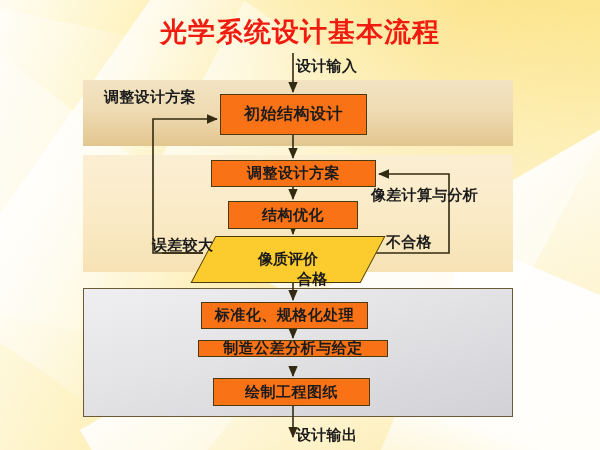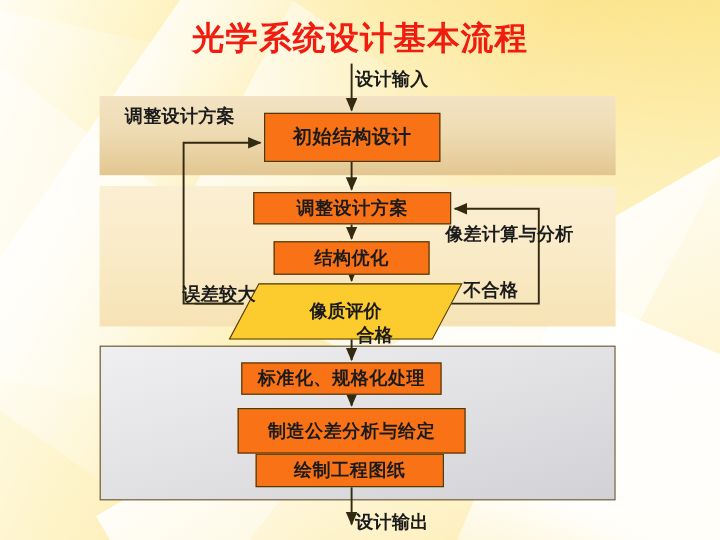--- a/index.html
+++ b/index.html
@@ -130,21 +130,21 @@
     white-space: nowrap;
     font-family: "Liberation Serif", "DejaVu Serif", serif;
     letter-spacing: 0.5px;
   }
   .node-tall { font-size: 16px; }
 
   .n-initial   { left: 220px; top: 94px;  width: 147px; height: 41px; }
   .n-aberr     { left: 211px; top: 160px; width: 165px; height: 27px; }
   .n-optimize  { left: 228px; top: 201px; width: 130px; height: 28px; }
   .n-standard  { left: 201px; top: 302px; width: 167px; height: 27px; }
-  .n-tolerance { left: 198px; top: 340px; width: 190px; height: 38px; }
+  .n-tolerance { left: 198px; top: 340px; width: 190px; height: 17px; }
   .n-drawing   { left: 213px; top: 378px; width: 157px; height: 28px; }
 
   
   .n-eval {
     position: absolute;
     left: 203px; top: 236px; width: 170px; height: 47px;
   }
   .n-eval .para-shape {
     position: absolute;
     inset: 0;

